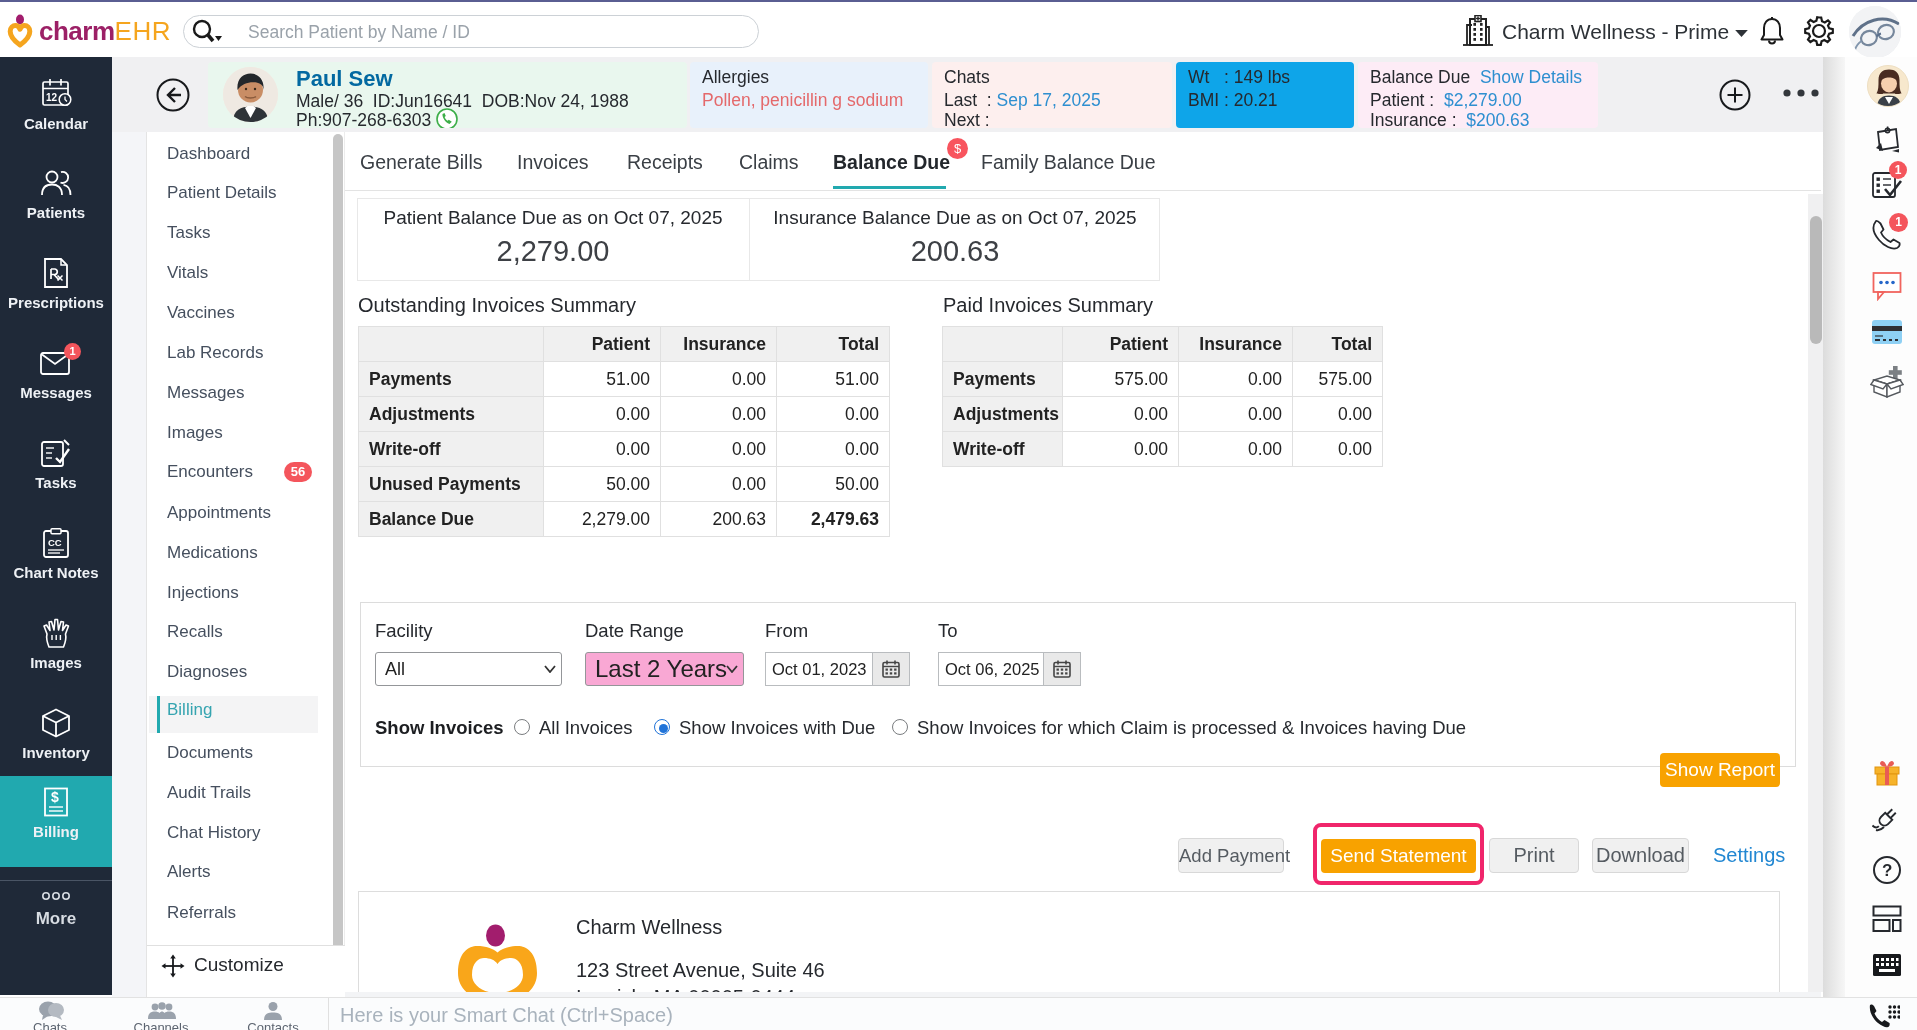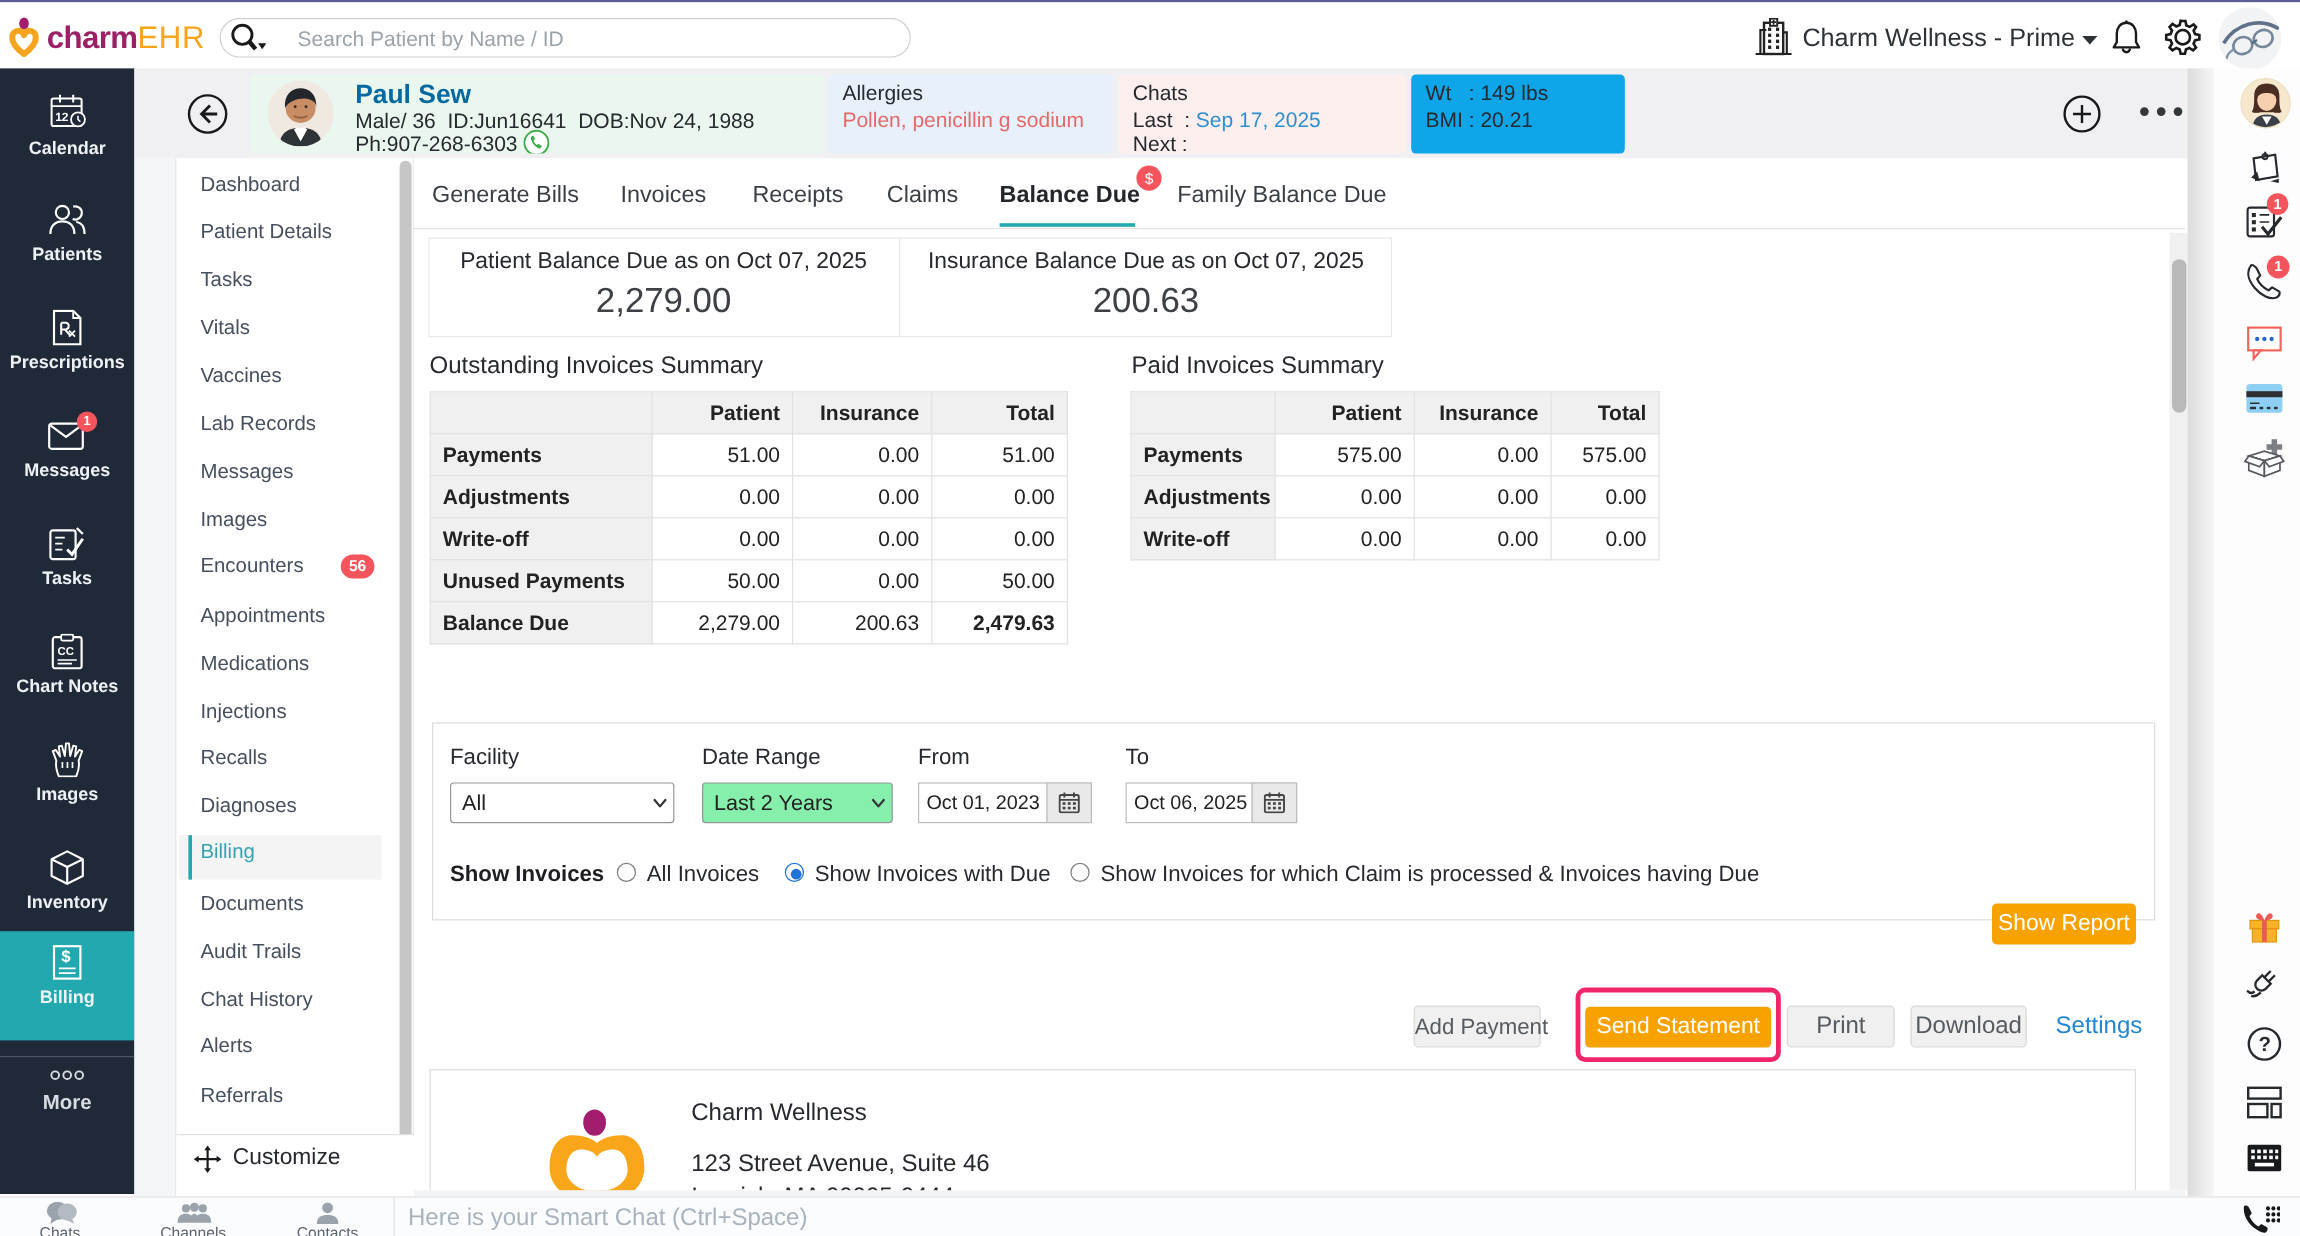--- a/index.html
+++ b/index.html
@@ -214,20 +214,25 @@
     <div class="ct1" style="left:12px;top:28px;color:#e4696b">Pollen, penicillin g sodium</div>
   </div>
   <div class="card" style="left:820px;width:240px;background:#fdefee">
     <div class="ct1" style="left:12px;top:5px">Chats</div>
     <div class="ct1" style="left:12px;top:28px">Last&nbsp; : <span style="color:#2e8fd0">Sep 17, 2025</span></div>
     <div class="ct1" style="left:12px;top:48px">Next :</div>
   </div>
   <div class="card" style="left:1064px;width:178px;background:#0ea5e9">
     <div class="ct1" style="left:12px;top:5px">Wt&nbsp;&nbsp;&nbsp;: 149 lbs</div>
     <div class="ct1" style="left:12px;top:28px">BMI : 20.21</div>
+  </div>
+  <div class="card" style="left:1246px;width:240px;background:#fdecf6">
+    <div class="ct1" style="left:12px;top:5px">Balance Due&nbsp; <span style="color:#2e8fd0">Show Details</span></div>
+    <div class="ct1" style="left:12px;top:28px">Patient :&nbsp; <span style="color:#2e8fd0">$2,279.00</span></div>
+    <div class="ct1" style="left:12px;top:48px">Insurance :&nbsp; <span style="color:#2e8fd0">$200.63</span></div>
   </div>
   <svg class="abs" style="left:1607px;top:22px" width="32" height="32" viewBox="0 0 32 32">
     <circle cx="16" cy="16" r="14.5" fill="none" stroke="#17191c" stroke-width="2"></circle>
     <line x1="16" y1="8.5" x2="16" y2="23.5" stroke="#17191c" stroke-width="2"></line>
     <line x1="8.5" y1="16" x2="23.5" y2="16" stroke="#17191c" stroke-width="2"></line>
   </svg>
   <svg class="abs" style="left:1670px;top:31px" width="40" height="10" viewBox="0 0 40 10">
     <circle cx="5" cy="5" r="3.6" fill="#33373c"></circle>
       <circle cx="19" cy="5" r="3.6" fill="#33373c"></circle>
       <circle cx="33" cy="5" r="3.6" fill="#33373c"></circle>
@@ -376,21 +381,21 @@
 
   <div class="abs" style="left:15px;top:470px;width:1436px;height:165px;border:1px solid #dcdcdc">
     <div class="abs" style="left:14px;top:17px;font-size:18.5px;color:#26292e">Facility</div>
     <div class="abs" style="left:224px;top:17px;font-size:18.5px;color:#26292e">Date Range</div>
     <div class="abs" style="left:404px;top:17px;font-size:18.5px;color:#26292e">From</div>
     <div class="abs" style="left:577px;top:17px;font-size:18.5px;color:#26292e">To</div>
     <div class="abs" style="left:14px;top:49px;width:187px;height:34px;border:1px solid #949699;border-radius:3px;background:#fff;font-size:18px;color:#222;line-height:32px;padding-left:9px">All</div>
     <svg class="abs" style="left:183px;top:62px" width="12" height="8" viewBox="0 0 12 8">
         <path d="M1 1 L6 7 L11 1" fill="none" stroke="#333" stroke-width="1.8"></path>
       </svg>
-    <div class="abs" style="left:224px;top:49px;width:159px;height:34px;border:1px solid #949699;border-radius:3px;background:#86efac;font-size:18px;color:#222;line-height:32px;padding-left:9px">Last 2 Years</div>
+    <div class="abs" style="left:224px;top:49px;width:159px;height:34px;border:1px solid #949699;border-radius:3px;background:#f9a8d4;font-size:24px;color:#222;line-height:32px;padding-left:9px">Last 2 Years</div>
     <svg class="abs" style="left:365px;top:62px" width="12" height="8" viewBox="0 0 12 8">
         <path d="M1 1 L6 7 L11 1" fill="none" stroke="#333" stroke-width="1.8"></path>
       </svg>
     <div class="abs" style="left:404px;top:49px;width:108px;height:34px;border:1px solid #b9bcbf;background:#fff;font-size:16.5px;color:#222;line-height:32px;padding-left:6px;white-space:nowrap;overflow:hidden">Oct 01, 2023</div>
     <div class="abs" style="left:511px;top:49px;width:38px;height:34px;border:1px solid #b9bcbf;background:#e9e9e9"></div>
     <svg class="abs" style="left:521px;top:57px" width="18" height="18" viewBox="0 0 18 18">
       <rect x="1" y="2.5" width="16" height="14.5" rx="1.5" fill="none" stroke="#454545" stroke-width="1.6"></rect>
       <line x1="5" y1="0.5" x2="5" y2="4.5" stroke="#454545" stroke-width="1.6"></line>
       <line x1="13" y1="0.5" x2="13" y2="4.5" stroke="#454545" stroke-width="1.6"></line>
       <line x1="1" y1="6.5" x2="17" y2="6.5" stroke="#454545" stroke-width="1.4"></line>

